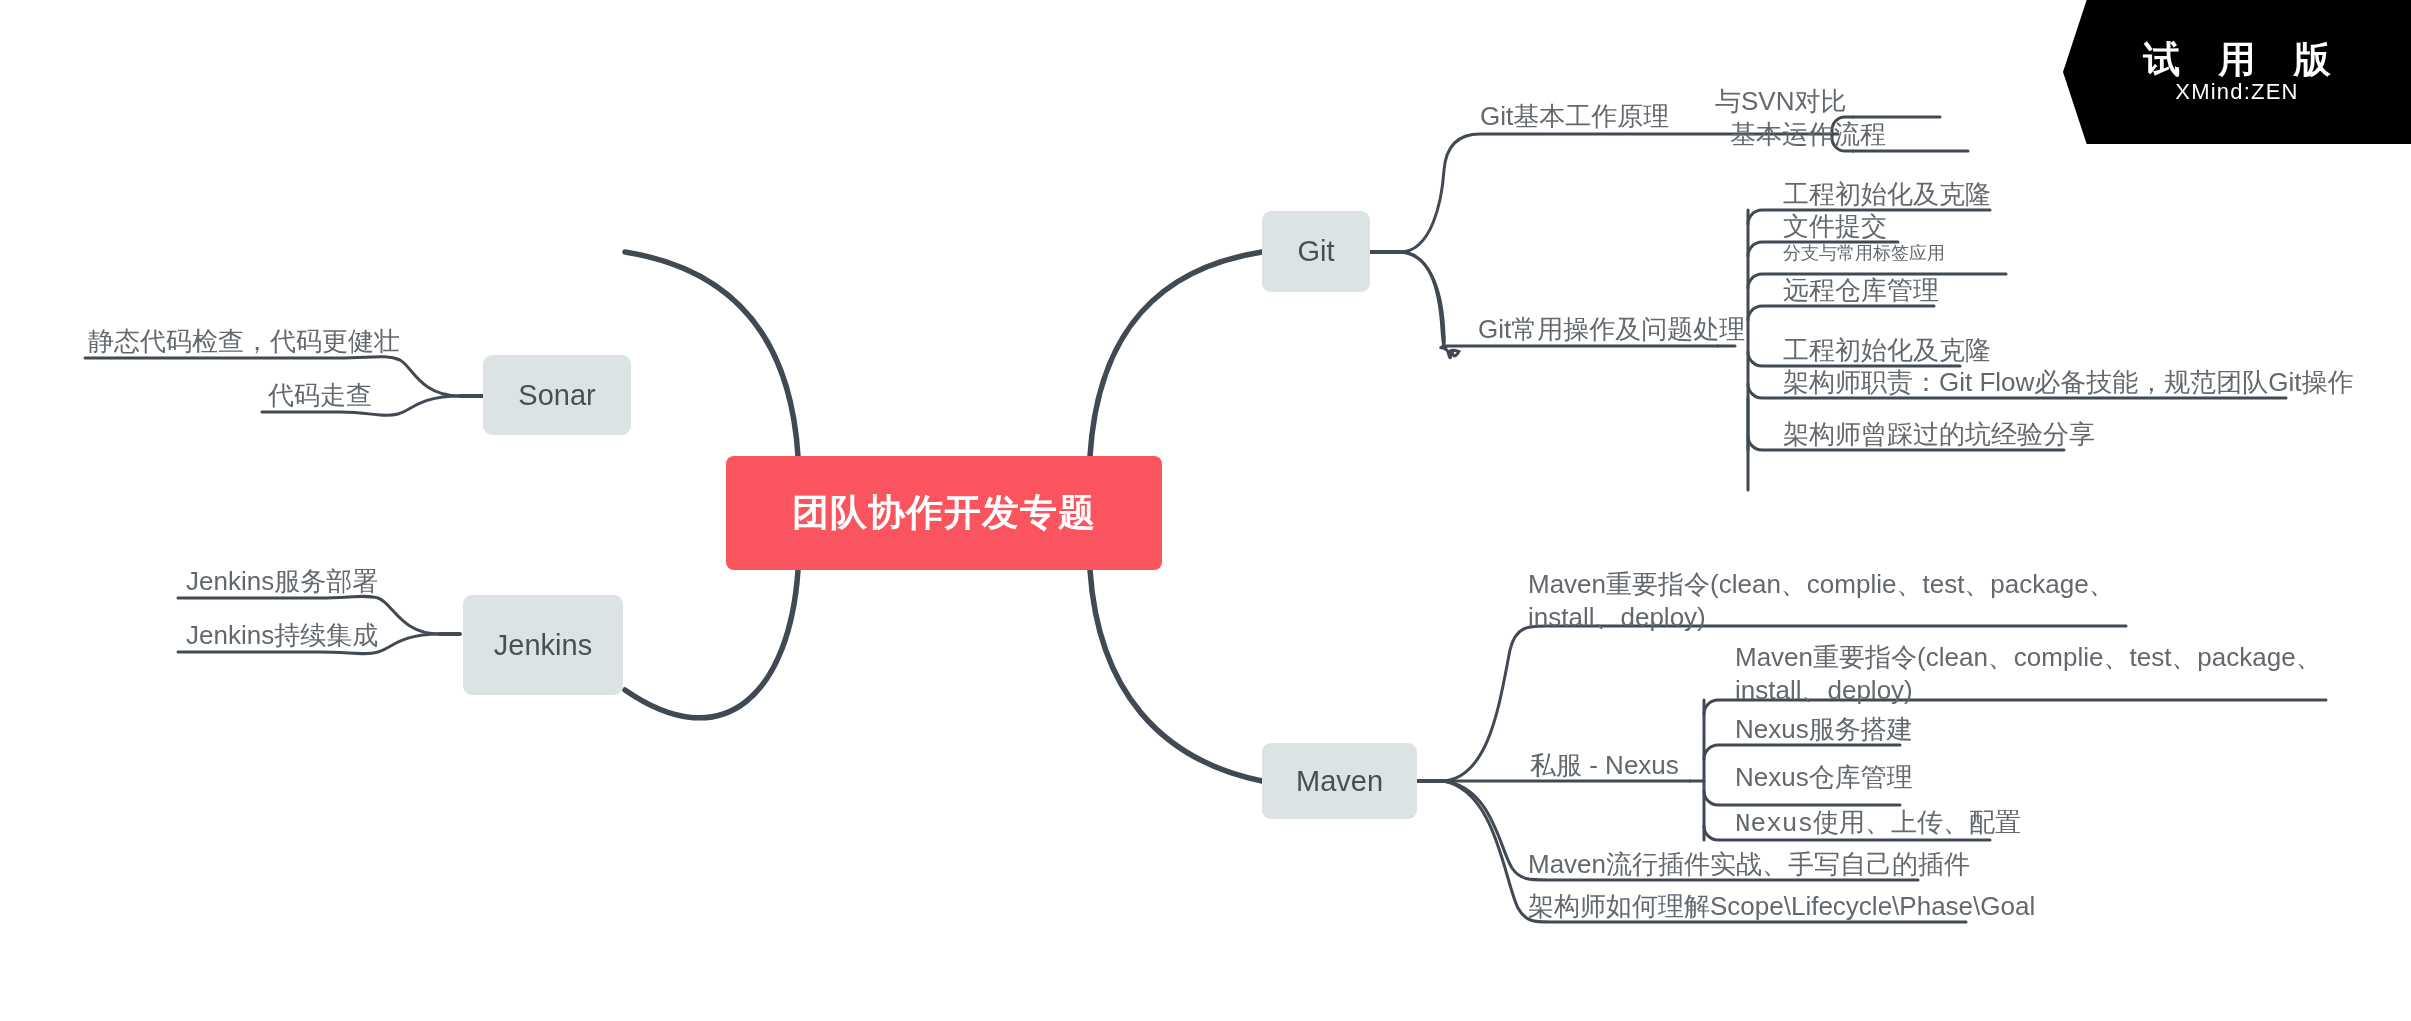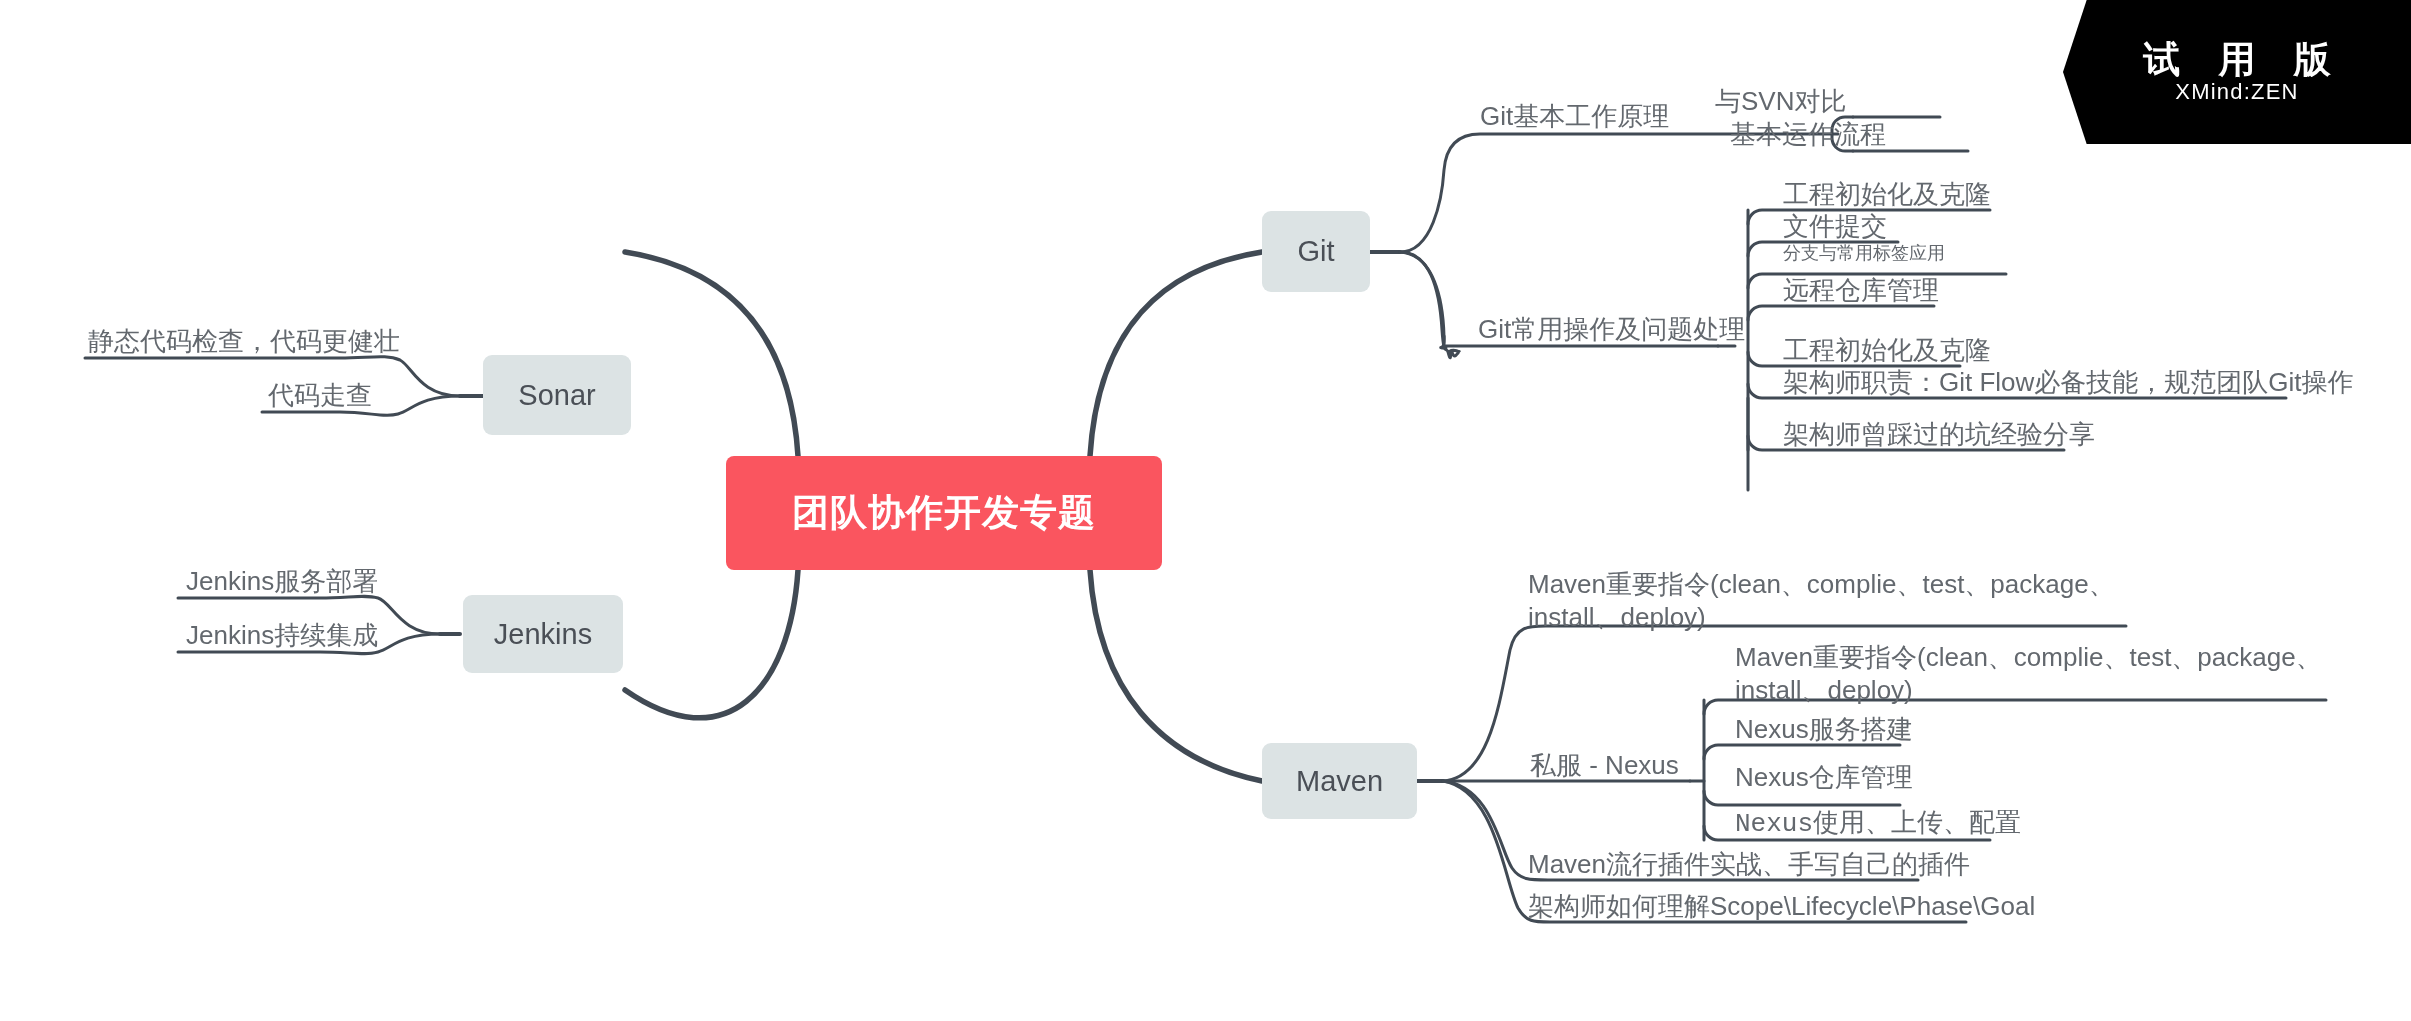--- a/index.html
+++ b/index.html
@@ -170,21 +170,21 @@
   </div>
 
   <div class="node branch-node" style="left:1262px; top:743px; width:155px; height:76px; background:#DCE3E4; font-size:29px;">
     <span>Maven</span>
   </div>
 
   <div class="node branch-node" style="left:483px; top:355px; width:148px; height:80px; background:#DCE3E4; font-size:29px;">
     <span>Sonar</span>
   </div>
 
-  <div class="node branch-node" style="left:463px; top:595px; width:160px; height:78px; background:#DCE3E4; font-size:29px;">
+  <div class="node branch-node" style="left:463px; top:595px; width:160px; height:100px; background:#DCE3E4; font-size:29px;">
     <span>Jenkins</span>
   </div>
 
   <div class="topic" style="left:1480px; top:100px; font-size:26px;">Git基本工作原理</div>
 
   <div class="topic" style="left:1715px; top:85px; font-size:26px;">与SVN对比</div>
 
   <div class="topic" style="left:1730px; top:118px; font-size:26px;">基本运作流程</div>
 
   <div class="topic" style="left:1478px; top:313px; font-size:26px;">Git常用操作及问题处理</div>

